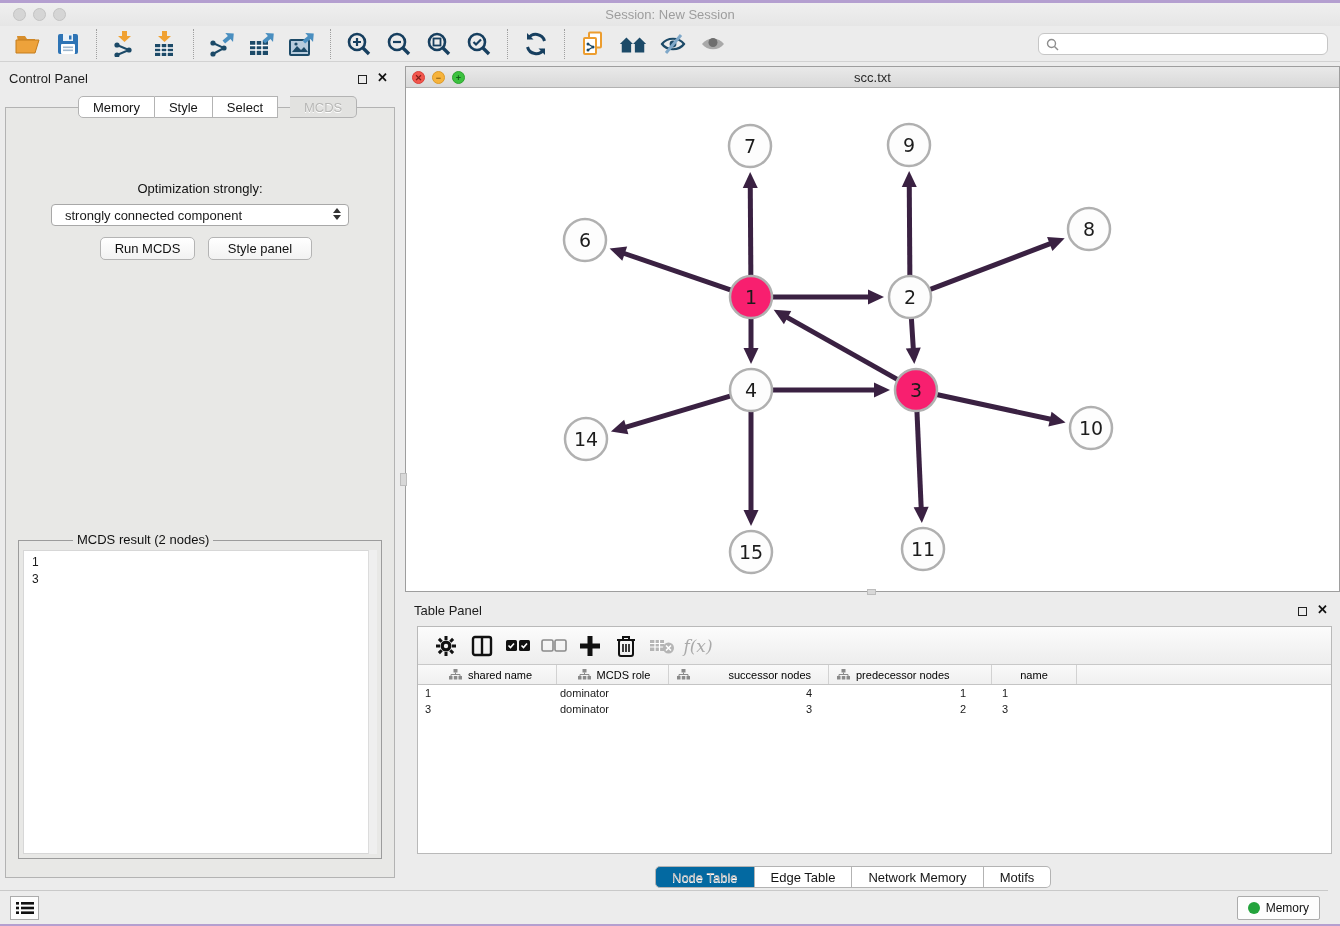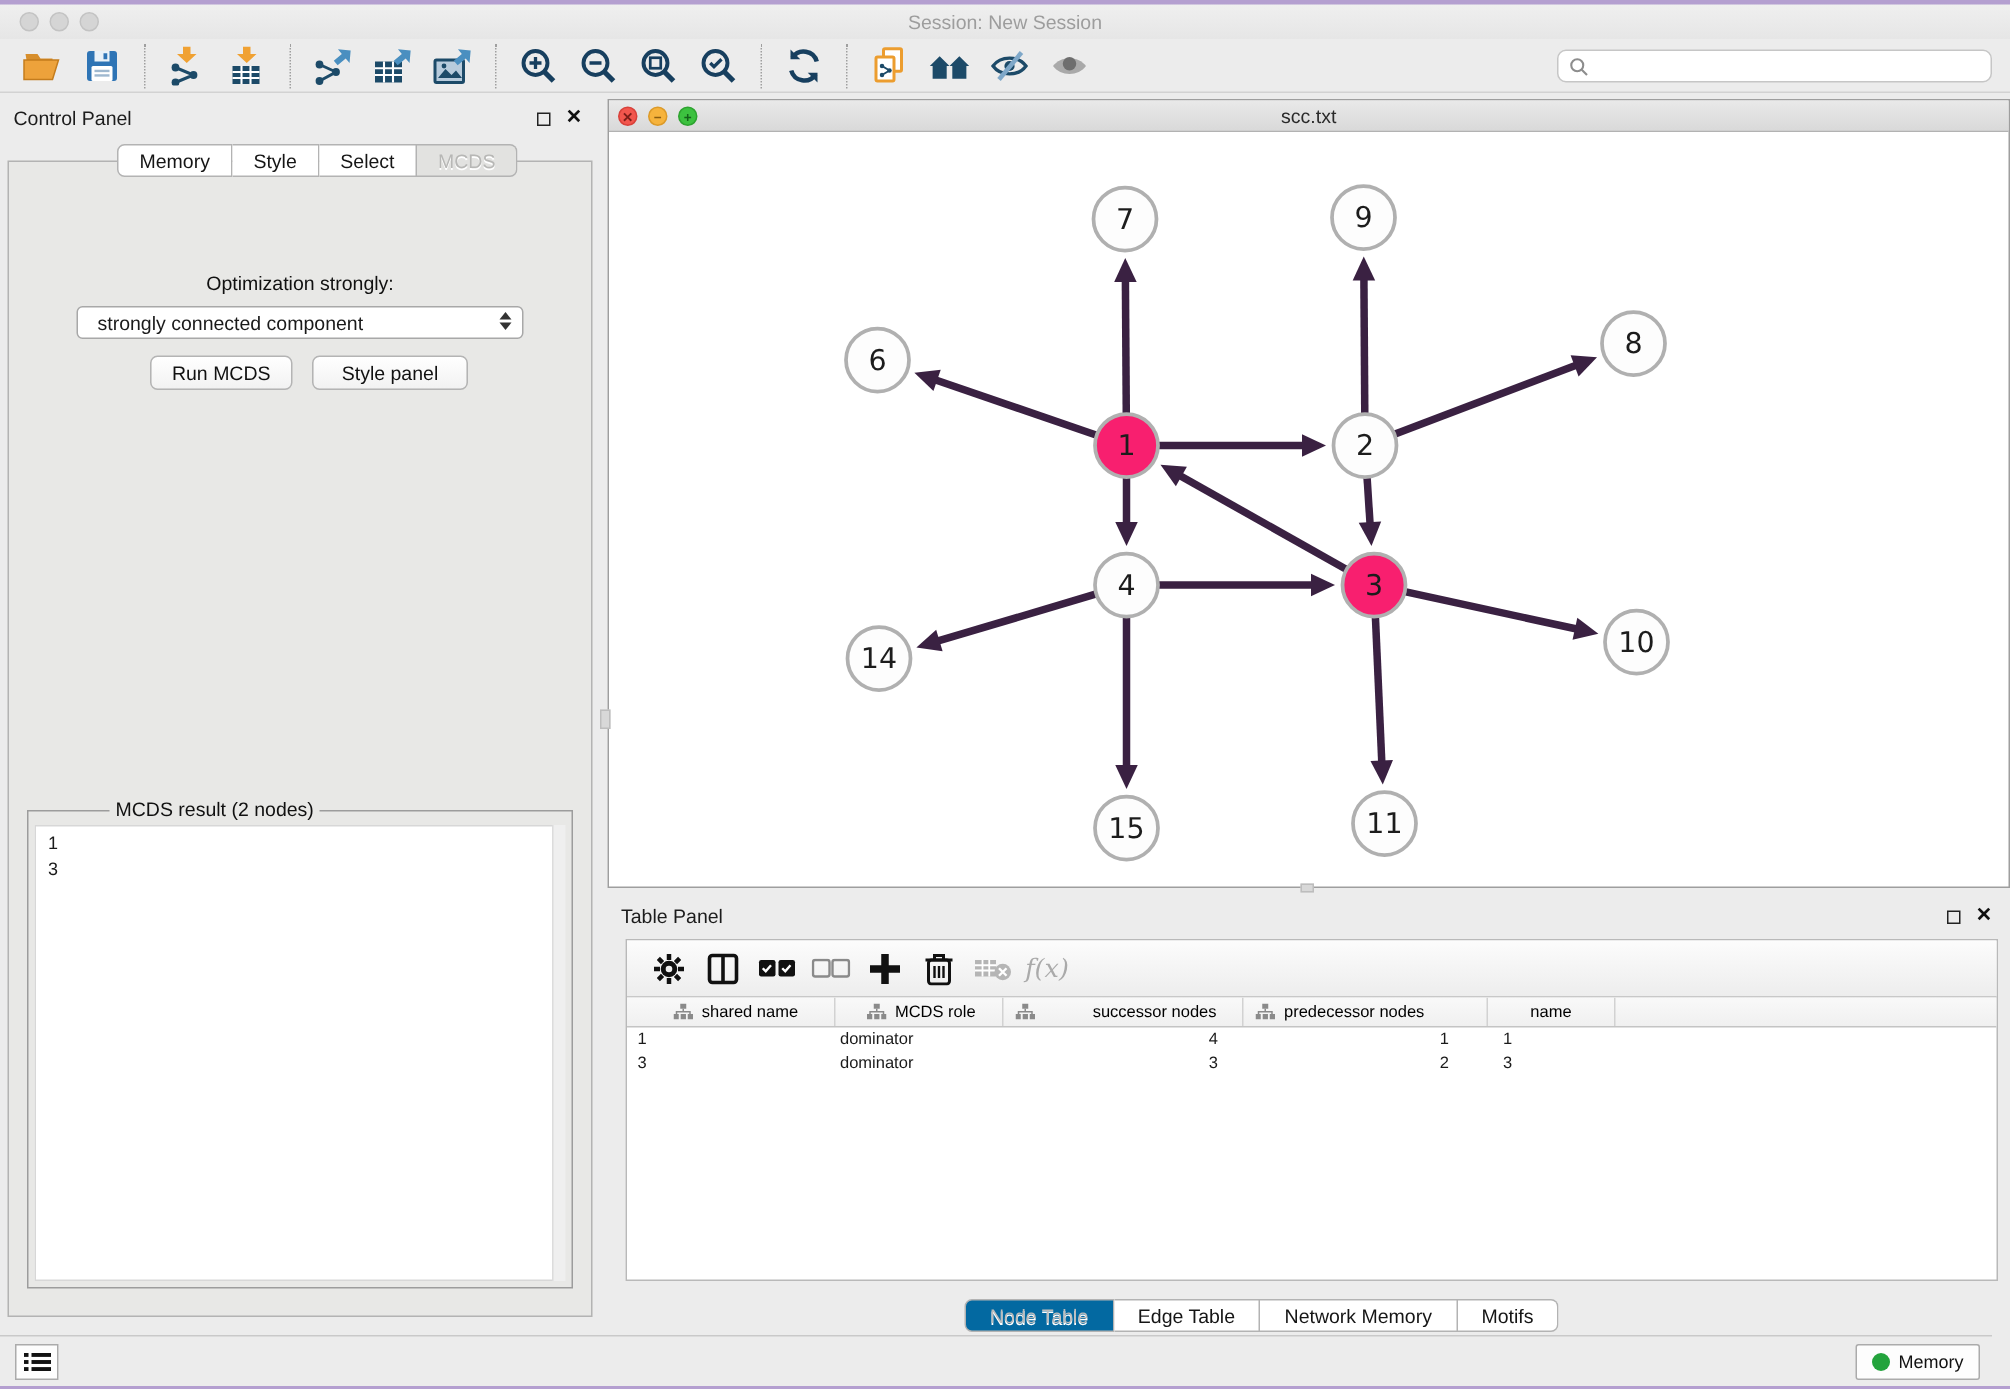--- a/index.html
+++ b/index.html
@@ -31,21 +31,21 @@
   .panel-header { position:absolute; top:4px; left:0; right:0; height:26px; }
   .panel-title { position:absolute; left:9px; top:5px; font-size:13px; color:#1c1c1c; }
   .float-icon { position:absolute; top:9px; width:9px; height:9px; border:1.5px solid #222; }
   .close-icon { position:absolute; top:4px; font-size:13px; font-weight:bold; color:#111; }
   #cp-float { right:33px; } #cp-close { right:12px; }
 
   .seg-tabs { position:absolute; display:flex; z-index:3; }
   .seg-tab { height:22px; background:#fff; border:1px solid #b3b3b3; border-left:none; font-size:13px; color:#151515; display:flex; align-items:center; justify-content:center; cursor:default; }
   .seg-tab:first-child { border-left:1px solid #b3b3b3; border-radius:5px 0 0 5px; }
   .seg-tab:last-child { border-radius:0 5px 5px 0; }
-  .seg-tab.selected { background:#e2e2e0; color:#b7b7b5; text-shadow:0 1px 0 #fff; }
+  .seg-tab.selected { background:#e2e2e0; color:#b7b7b5; text-shadow:0 1px 0 #fff;margin-left:12px; }
   #cp-tabs { left:78px; top:34px; }
   #cp-tabs .seg-tab { padding:0 14px; }
 
   #cp-card { position:absolute; left:5px; right:5px; top:45px; bottom:12px; border:1px solid #b3b3b3; background:#e8e8e6; }
   #opt-label { position:absolute; top:73px; left:0; right:0; text-align:center; font-size:13px; color:#111; }
   #criterion-select { position:absolute; left:45px; right:45px; top:96px; height:22px; background:#fff; border:1px solid #a8a8a8; border-radius:4px; font-size:13px; display:flex; align-items:center; padding-left:13px; }
   .stepper { position:absolute; right:7px; top:3px; display:flex; flex-direction:column; gap:2px; }
   .stepper i { width:0; height:0; border-left:4px solid transparent; border-right:4px solid transparent; }
   .stepper .up { border-bottom:5px solid #333; }
   .stepper .dn { border-top:5px solid #333; }

